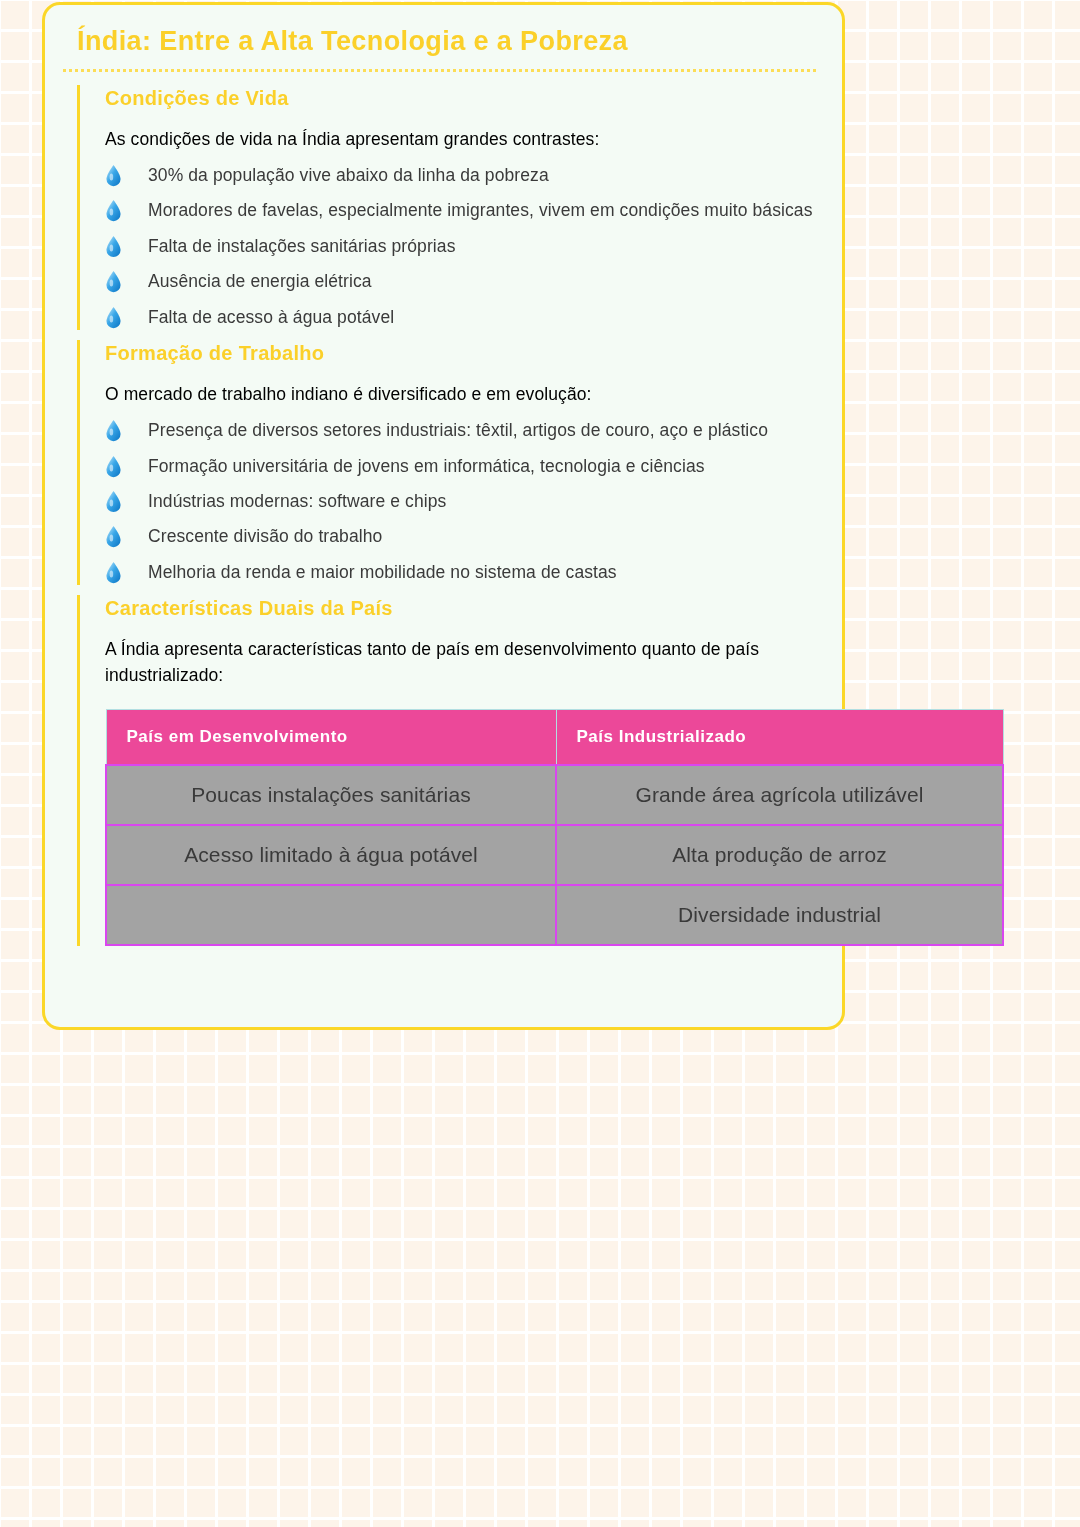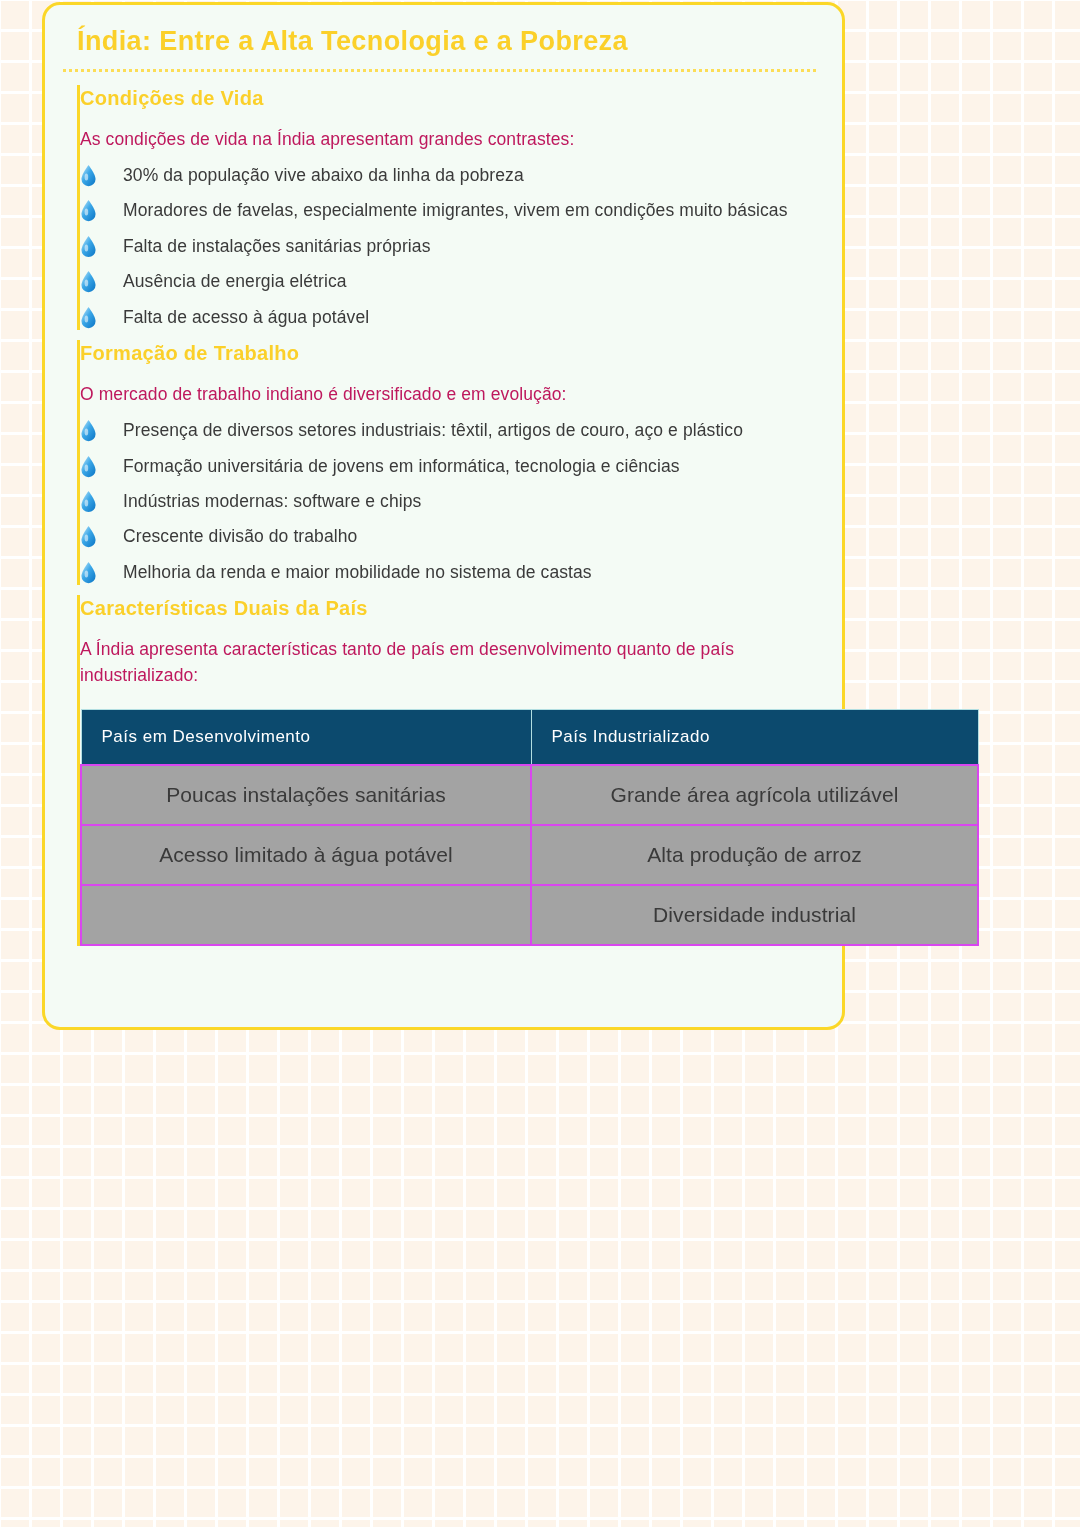--- a/index.html
+++ b/index.html
@@ -42,36 +42,37 @@
     font-weight: bold;
     letter-spacing: 0.4px;
     line-height: 1.25;
     padding: 0 0 10px 14px;
     border-bottom: 3px dotted #fcdd55;
   }
 
   
   .section {
     border-left: 3px solid #fbd728;
+    padding-left: 25px;
     margin-left: 14px;
     margin-top: 13px;
   }
   .section + .section { margin-top: 9px; }
 
   .section-title {
     color: #fbd02a;
     font-size: 20px;
     font-weight: bold;
     letter-spacing: 0.3px;
     line-height: 1.3;
     margin-bottom: 15px;
   }
 
   .section-intro {
-    color: #be185d;
+    color: #000000;
     font-size: 17.5px;
     line-height: 1.5;
     margin-bottom: 11px;
     letter-spacing: 0.1px;
   }
 
   
   .bullet-list { list-style: none; }
 
   .bullet-item {
@@ -96,24 +97,24 @@
   
   .table-wrap { margin-top: 20px; }
 
   table.dual-table {
     width: 897px;
     border-collapse: collapse;
     table-layout: fixed;
   }
 
   table.dual-table th {
-    background: #0c4a6e;
+    background: #ec4899;
     color: #ffffff;
     font-size: 17px;
-    font-weight: normal;
+    font-weight: bold;
     letter-spacing: 0.5px;
     text-align: left;
     padding: 17px 20px;
     border: 1px solid #b2dee1;
   }
 
   table.dual-table td {
     background: #a3a3a3;
     color: #3a3a3a;
     font-size: 21px;

